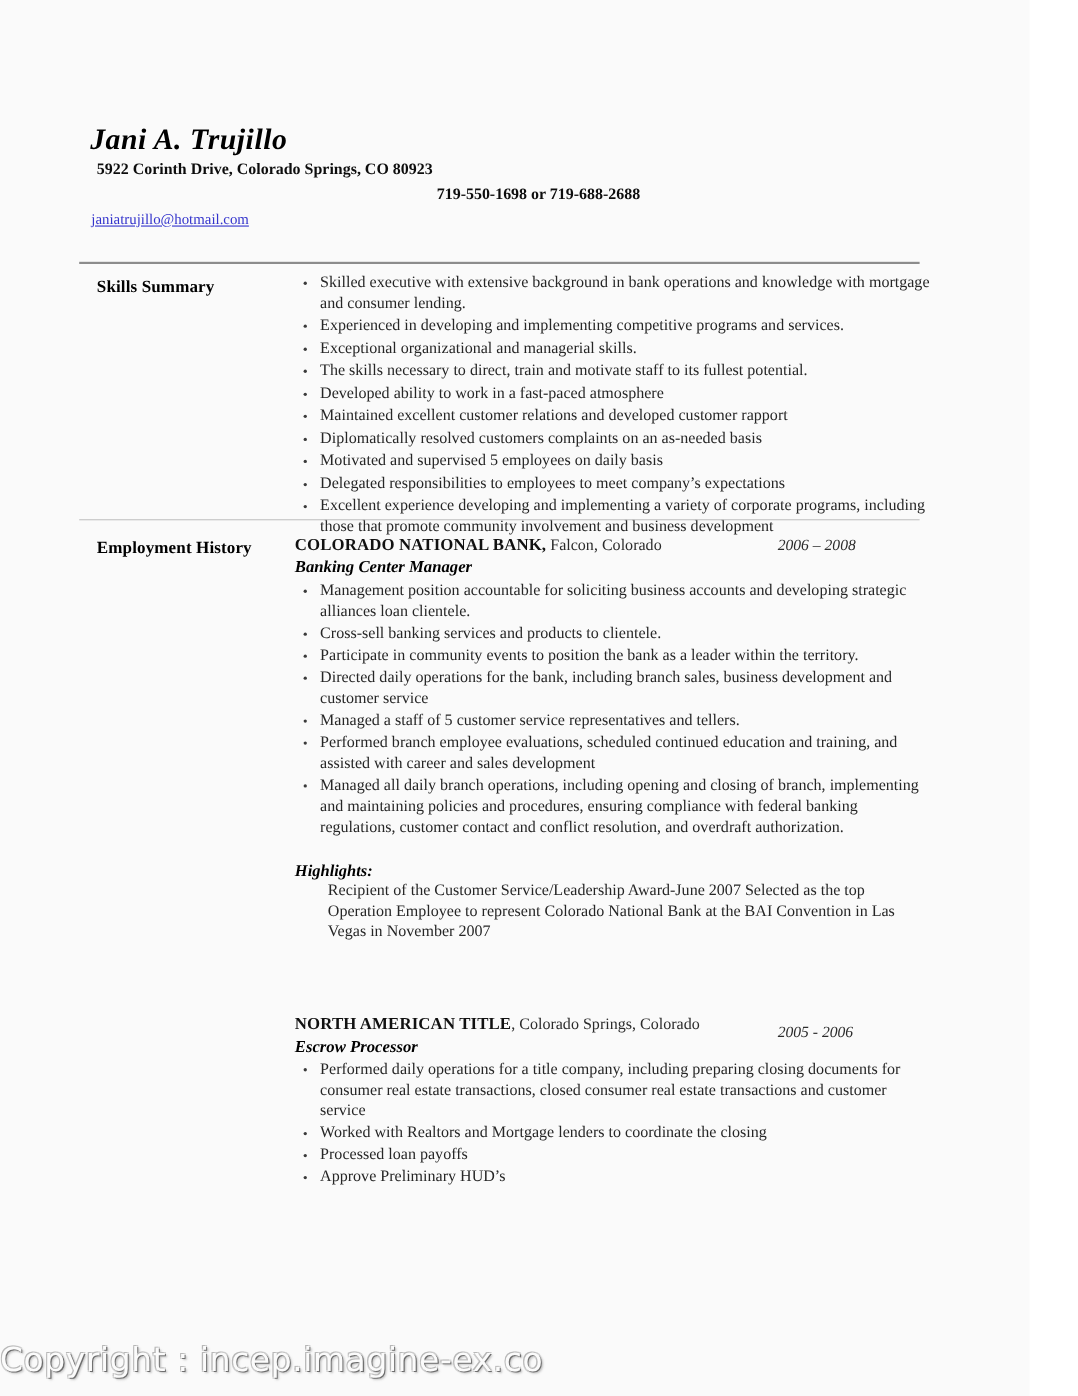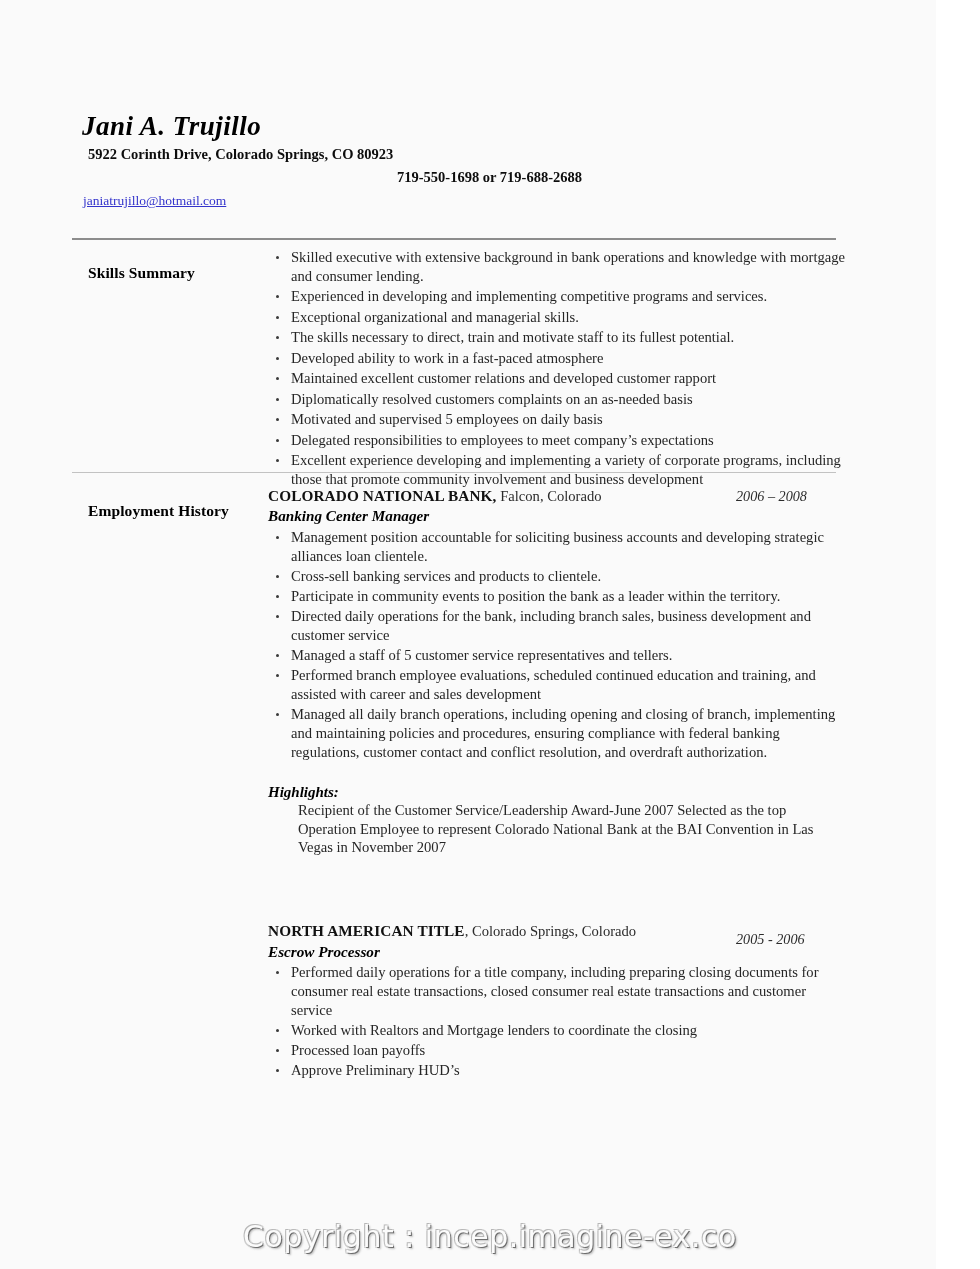--- a/index.html
+++ b/index.html
@@ -74,21 +74,21 @@
 
   
   .section {
     position: absolute;
     left: 72px;
     width: 768px;
   }
   .sec-label {
     position: absolute;
     left: 16px;
-    top: 16px;
+    top: 4px;
     width: 185px;
     font-size: 15.5px;
     font-weight: bold;
     color: #000;
     letter-spacing: 0.1px;
   }
   .sec-body {
     margin-left: 196px;
     width: 572px;
   }
@@ -134,21 +134,21 @@
     font-weight: bold;
     letter-spacing: 0.1px;
   }
   .job-place {
     font-weight: normal;
     font-size: 14.6px;
     color: #2b2b2b;
   }
   .job-dates {
     position: absolute;
-    left: 468px;
+    left: 439px;
     top: 1px;
     font-style: italic;
     font-size: 14.2px;
     color: #2b2b2b;
     white-space: nowrap;
   }
   .job-title {
     font-weight: bold;
     font-style: italic;
     font-size: 15.2px;
@@ -174,21 +174,20 @@
     line-height: 1.30;
     color: #262626;
   }
 
   
   .watermark {
     position: absolute;
     left: 0;
     top: 1219px;
     width: 980px;
-    text-align: center;
     font-family: "DejaVu Sans", "Liberation Sans", sans-serif;
     font-size: 30px;
     letter-spacing: 0.5px;
     color: #fbfbfb;
     text-shadow:
       -1px -1px 0 #b8b8b8,
        1px  1px 0 #6e6e6e,
        1px -1px 0 #cfcfcf,
       -1px  1px 0 #cfcfcf,
        2px  2px 2px rgba(120,120,120,0.45);

